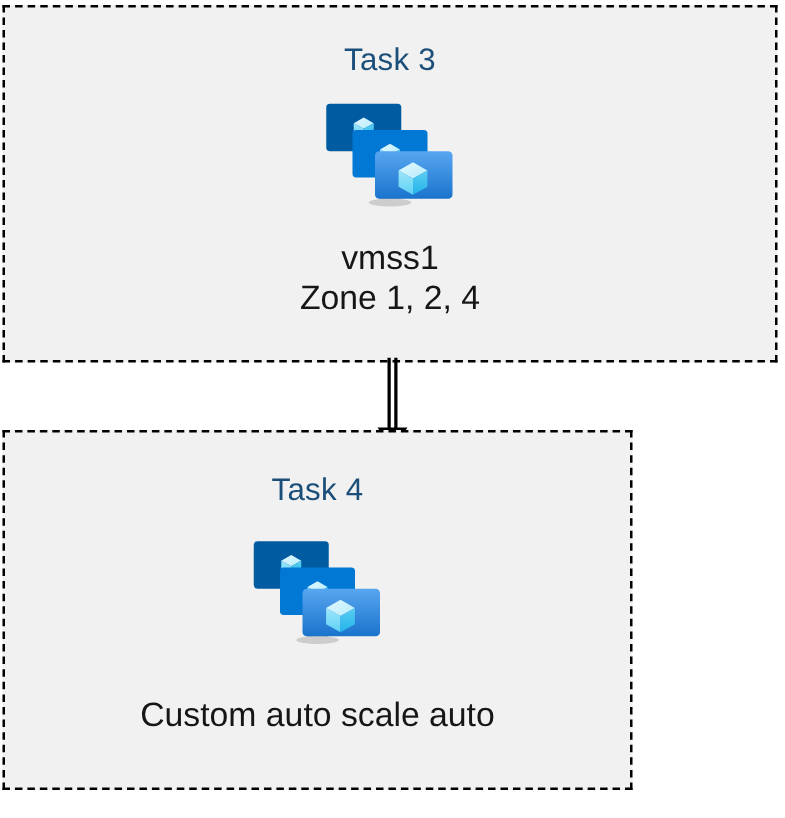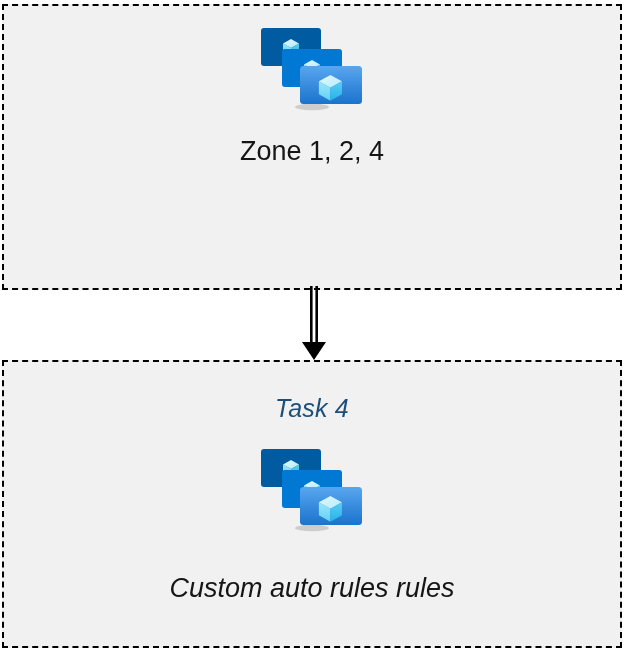--- a/index.html
+++ b/index.html
@@ -33,24 +33,23 @@
     align-items: center;
   }
   .task-box--top {
     left: 2px;
     top: 4px;
     width: 620px;
     height: 286px;
   }
   .task-box--bottom {
     left: 2px;
-    top: 360px;
-    width: 620px;
+    top: 344px;
+    width: 504px;
     height: 288px;
-    font-style: italic;
   }
 
   .task-title {
     color: #1b4e79;
     font-size: 25px;
     font-weight: 400;
     letter-spacing: 0.2px;
     line-height: 1;
     text-align: center;
     width: 100%;
@@ -86,20 +85,21 @@
     width: 36px;
     height: 76px;
   }
 </style>
 </head>
 <body>
 
 <div class="canvas">
 
   <div class="task-box task-box--top">
+    <div class="task-title">Task 3</div>
 
     <div class="icon-wrap">
       <svg viewBox="0 0 120 100" width="120" height="100">
         <defs>
           <linearGradient id="frontMon1" x1="0" y1="0" x2="0" y2="1">
             <stop offset="0%" stop-color="#58a6f0"></stop>
             <stop offset="100%" stop-color="#1a73cc"></stop>
           </linearGradient>
           <linearGradient id="cubeTop1" x1="0" y1="0" x2="1" y2="1">
             <stop offset="0%" stop-color="#e4f8ff"></stop>
@@ -139,20 +139,21 @@
         <rect x="48" y="46" width="62" height="38" rx="3.5" fill="url(#frontMon1)"></rect>
         <g transform="translate(64,52) scale(0.72)">
           <path d="M20 4 L36 13 L20 22 L4 13 Z" fill="url(#cubeTop1)"></path>
           <path d="M4 13 L20 22 L20 40 L4 31 Z" fill="url(#cubeLeft1)"></path>
           <path d="M36 13 L36 31 L20 40 L20 22 Z" fill="url(#cubeRight1)"></path>
         </g>
       </svg>
     </div>
 
     <div class="caption">
+      <span class="line">vmss1</span>
       <span class="line">Zone 1, 2, 4</span>
     </div>
   </div>
 
   <div class="connector">
     <svg viewBox="0 0 36 76" width="36" height="76">
 
       <rect x="14" y="0" width="2.6" height="58" fill="#000000"></rect>
       <rect x="19.4" y="0" width="2.6" height="58" fill="#000000"></rect>
 
@@ -208,17 +209,17 @@
         <rect x="48" y="46" width="62" height="38" rx="3.5" fill="url(#frontMon2)"></rect>
         <g transform="translate(64,52) scale(0.72)">
           <path d="M20 4 L36 13 L20 22 L4 13 Z" fill="url(#cubeTop2)"></path>
           <path d="M4 13 L20 22 L20 40 L4 31 Z" fill="url(#cubeLeft2)"></path>
           <path d="M36 13 L36 31 L20 40 L20 22 Z" fill="url(#cubeRight2)"></path>
         </g>
       </svg>
     </div>
 
     <div class="caption">
-      <span class="line">Custom auto rules rules</span>
+      <span class="line">Custom auto scale auto</span>
     </div>
   </div>
 
 </div>
 
 </body></html>

